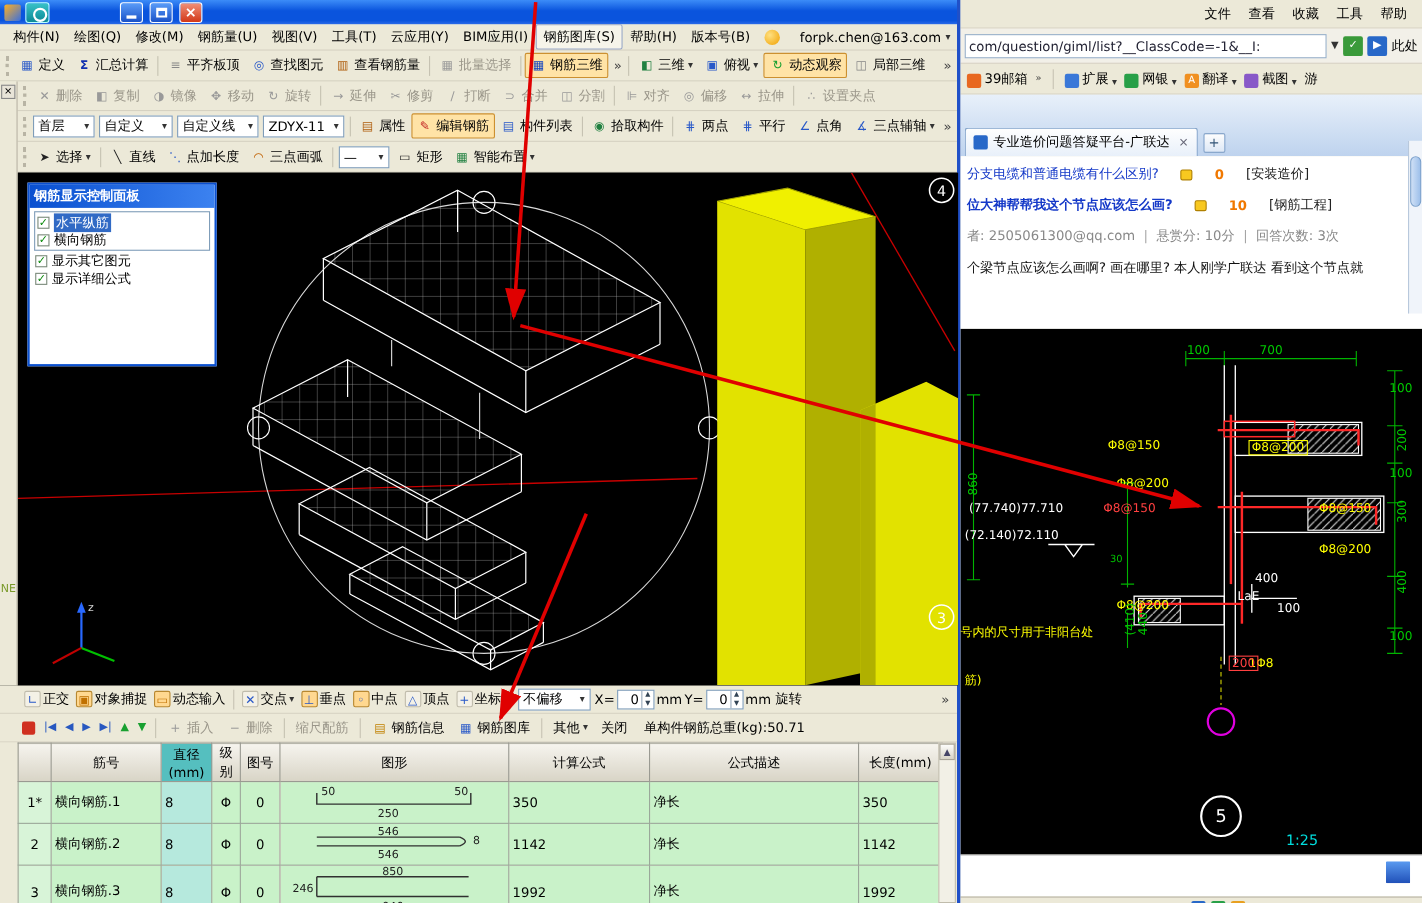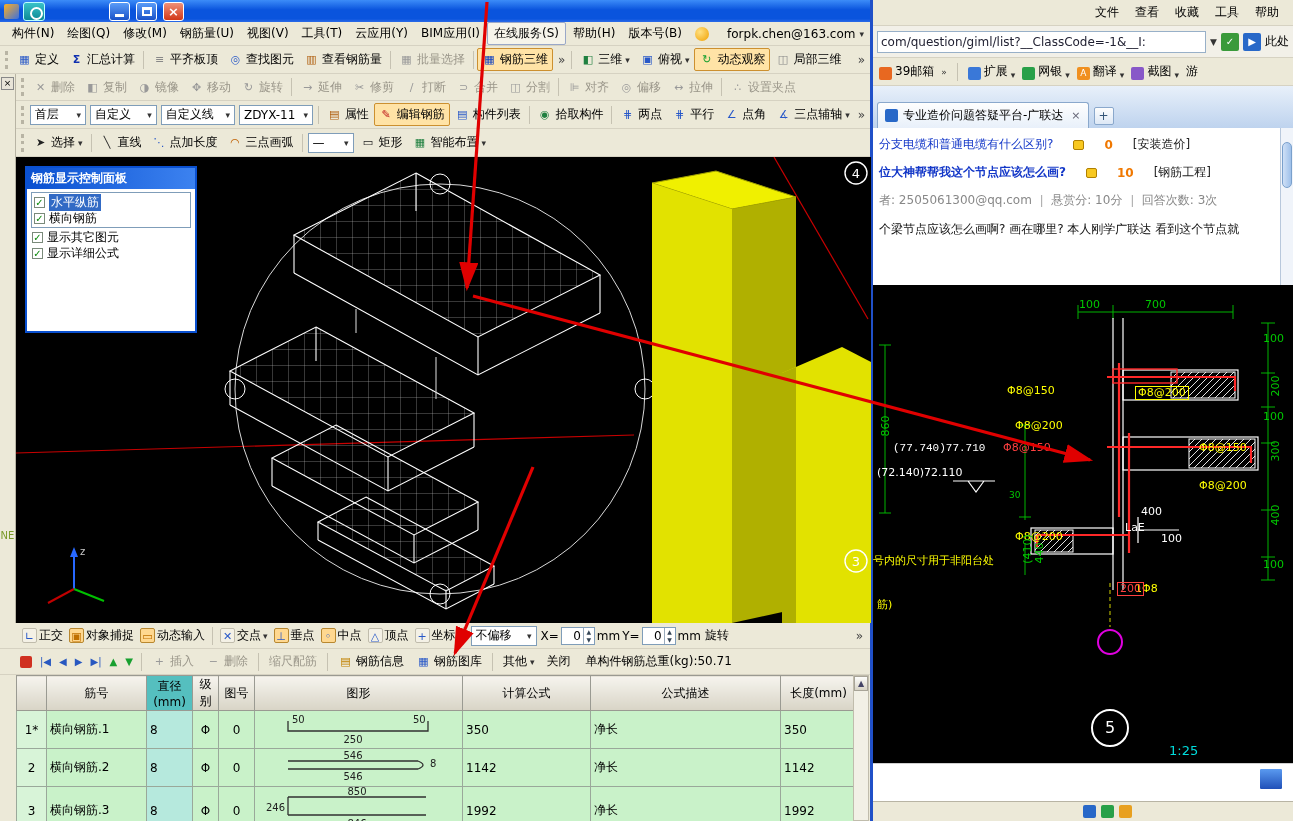--- a/index.html
+++ b/index.html
@@ -80,21 +80,21 @@
   
   .browser { position:absolute; left:873px; top:0; width:420px; height:821px; background:#ece9d8; }
   .b-menu { height:26px; display:flex; justify-content:flex-end; align-items:center; gap:16px; padding:0 14px; border-bottom:1px solid #d6d2c2; }
   .b-addr { height:32px; display:flex; align-items:center; gap:4px; padding:0 4px; background:#f2f0e8; border-bottom:1px solid #d6d2c2; }
   .addr-field { flex:1; height:22px; background:#fff; border:1px solid #98b0c8; display:flex; align-items:center; padding:0 3px; overflow:hidden; }
   .addr-text { white-space:nowrap; color:#223; }
   .abtn { width:18px; height:18px; border-radius:2px; display:inline-flex; align-items:center; justify-content:center; font-size:10px; color:#fff; flex:none; }
   .b-bm { height:28px; display:flex; align-items:center; gap:7px; padding:0 6px; border-bottom:1px solid #d6d2c2; }
   .bm { display:inline-flex; align-items:flex-end; gap:3px; }
   .bm .bi { width:13px; height:13px; border-radius:2px; }
-  .b-tabs { height:42px; background:linear-gradient(180deg,#e8f0fa,#bed3ee); display:flex; align-items:flex-end; padding:0 4px; }
+  .b-tabs { height:56px; background:linear-gradient(180deg,#e8f0fa,#bed3ee); display:flex; align-items:flex-end; padding:0 4px; }
   .tab { background:linear-gradient(180deg,#fefefe,#e8f0fa); border:1px solid #8aa8cc; border-bottom:none; border-radius:3px 3px 0 0; height:26px; display:flex; align-items:center; gap:5px; padding:0 7px; max-width:230px; }
   .tab .ti { width:13px; height:13px; background:#2868c8; border-radius:2px; flex:none; }
   .tab .tx { color:#667; font-size:11px; padding-left:3px; }
   .newtab { width:20px; height:18px; margin:0 0 3px 5px; background:linear-gradient(180deg,#fdfdfd,#dde8f6); border:1px solid #8aa8cc; border-radius:2px; text-align:center; line-height:16px; color:#357; }
   .b-body { height:157px; background:#fff; padding:8px 2px 0 6px; overflow:hidden; }
   .q-line { display:flex; align-items:center; gap:20px; margin-bottom:11px; white-space:nowrap; }
   .q-link { color:#1438c8; }
   .q-link.bold { font-weight:bold; }
   .q-bubble { width:11px; height:10px; background:#f8c820; border:1px solid #b08000; border-radius:2px; flex:none; }
   .q-count { color:#f07800; font-weight:bold; }
@@ -234,21 +234,21 @@
       <span class="dl dim" style="left:206px;top:14px;">100</span>
       <span class="dl dim" style="left:272px;top:14px;">700</span>
       <span class="dl yel" style="left:134px;top:100px;">Φ8@150</span>
       <span class="dl yel bx" style="left:262px;top:101px;">Φ8@200</span>
       <span class="dl yel" style="left:142px;top:135px;">Φ8@200</span>
       <span class="dl redl" style="left:130px;top:157px;">Φ8@150</span>
       <span class="dl yel" style="left:326px;top:157px;">Φ8@150</span>
       <span class="dl yel" style="left:326px;top:195px;">Φ8@200</span>
       <span class="dl yel" style="left:142px;top:246px;">Φ8@200</span>
       <span class="dl yel" style="left:262px;top:298px;">1Φ8</span>
-      <span class="dl wht" style="left:20px;top:157px;font-family:Liberation Mono, monospace;">(77.740)77.710</span>
+      <span class="dl wht" style="left:8px;top:157px;">(77.740)77.710</span>
       <span class="dl wht" style="left:4px;top:182px;">(72.140)72.110</span>
       <span class="dl dim rot" style="left:2px;top:135px;">860</span>
       <span class="dl dim" style="left:136px;top:204px;font-size:9px;">30</span>
       <span class="dl dim rot" style="left:140px;top:258px;">(410)</span>
       <span class="dl dim rot" style="left:156px;top:262px;">440</span>
       <span class="dl wht" style="left:268px;top:221px;">400</span>
       <span class="dl wht" style="left:288px;top:248px;">100</span>
       <span class="dl wht" style="left:252px;top:237px;">LaE</span>
       <span class="dl redl bx" style="left:244px;top:297px;">200</span>
       <span class="dl dim" style="left:390px;top:48px;">100</span>
@@ -292,21 +292,21 @@
 
     <div class="menubar">
       <span class="mi">构件(N)</span>
       <span class="mi">绘图(Q)</span>
       <span class="mi">修改(M)</span>
       <span class="mi">钢筋量(U)</span>
       <span class="mi">视图(V)</span>
       <span class="mi">工具(T)</span>
       <span class="mi">云应用(Y)</span>
       <span class="mi">BIM应用(I)</span>
-      <span class="mi hov">在线服务(S)</span>
+      <span class="mi hov">钢筋图库(S)</span>
       <span class="mi">帮助(H)</span>
       <span class="mi">版本号(B)</span>
       <span class="qq-ico"></span>
       <span class="mb-right">
         <span>forpk.chen@163.com</span>
         <span class="arr">▾</span>
       </span>
     </div>
 
     <div class="tb">

